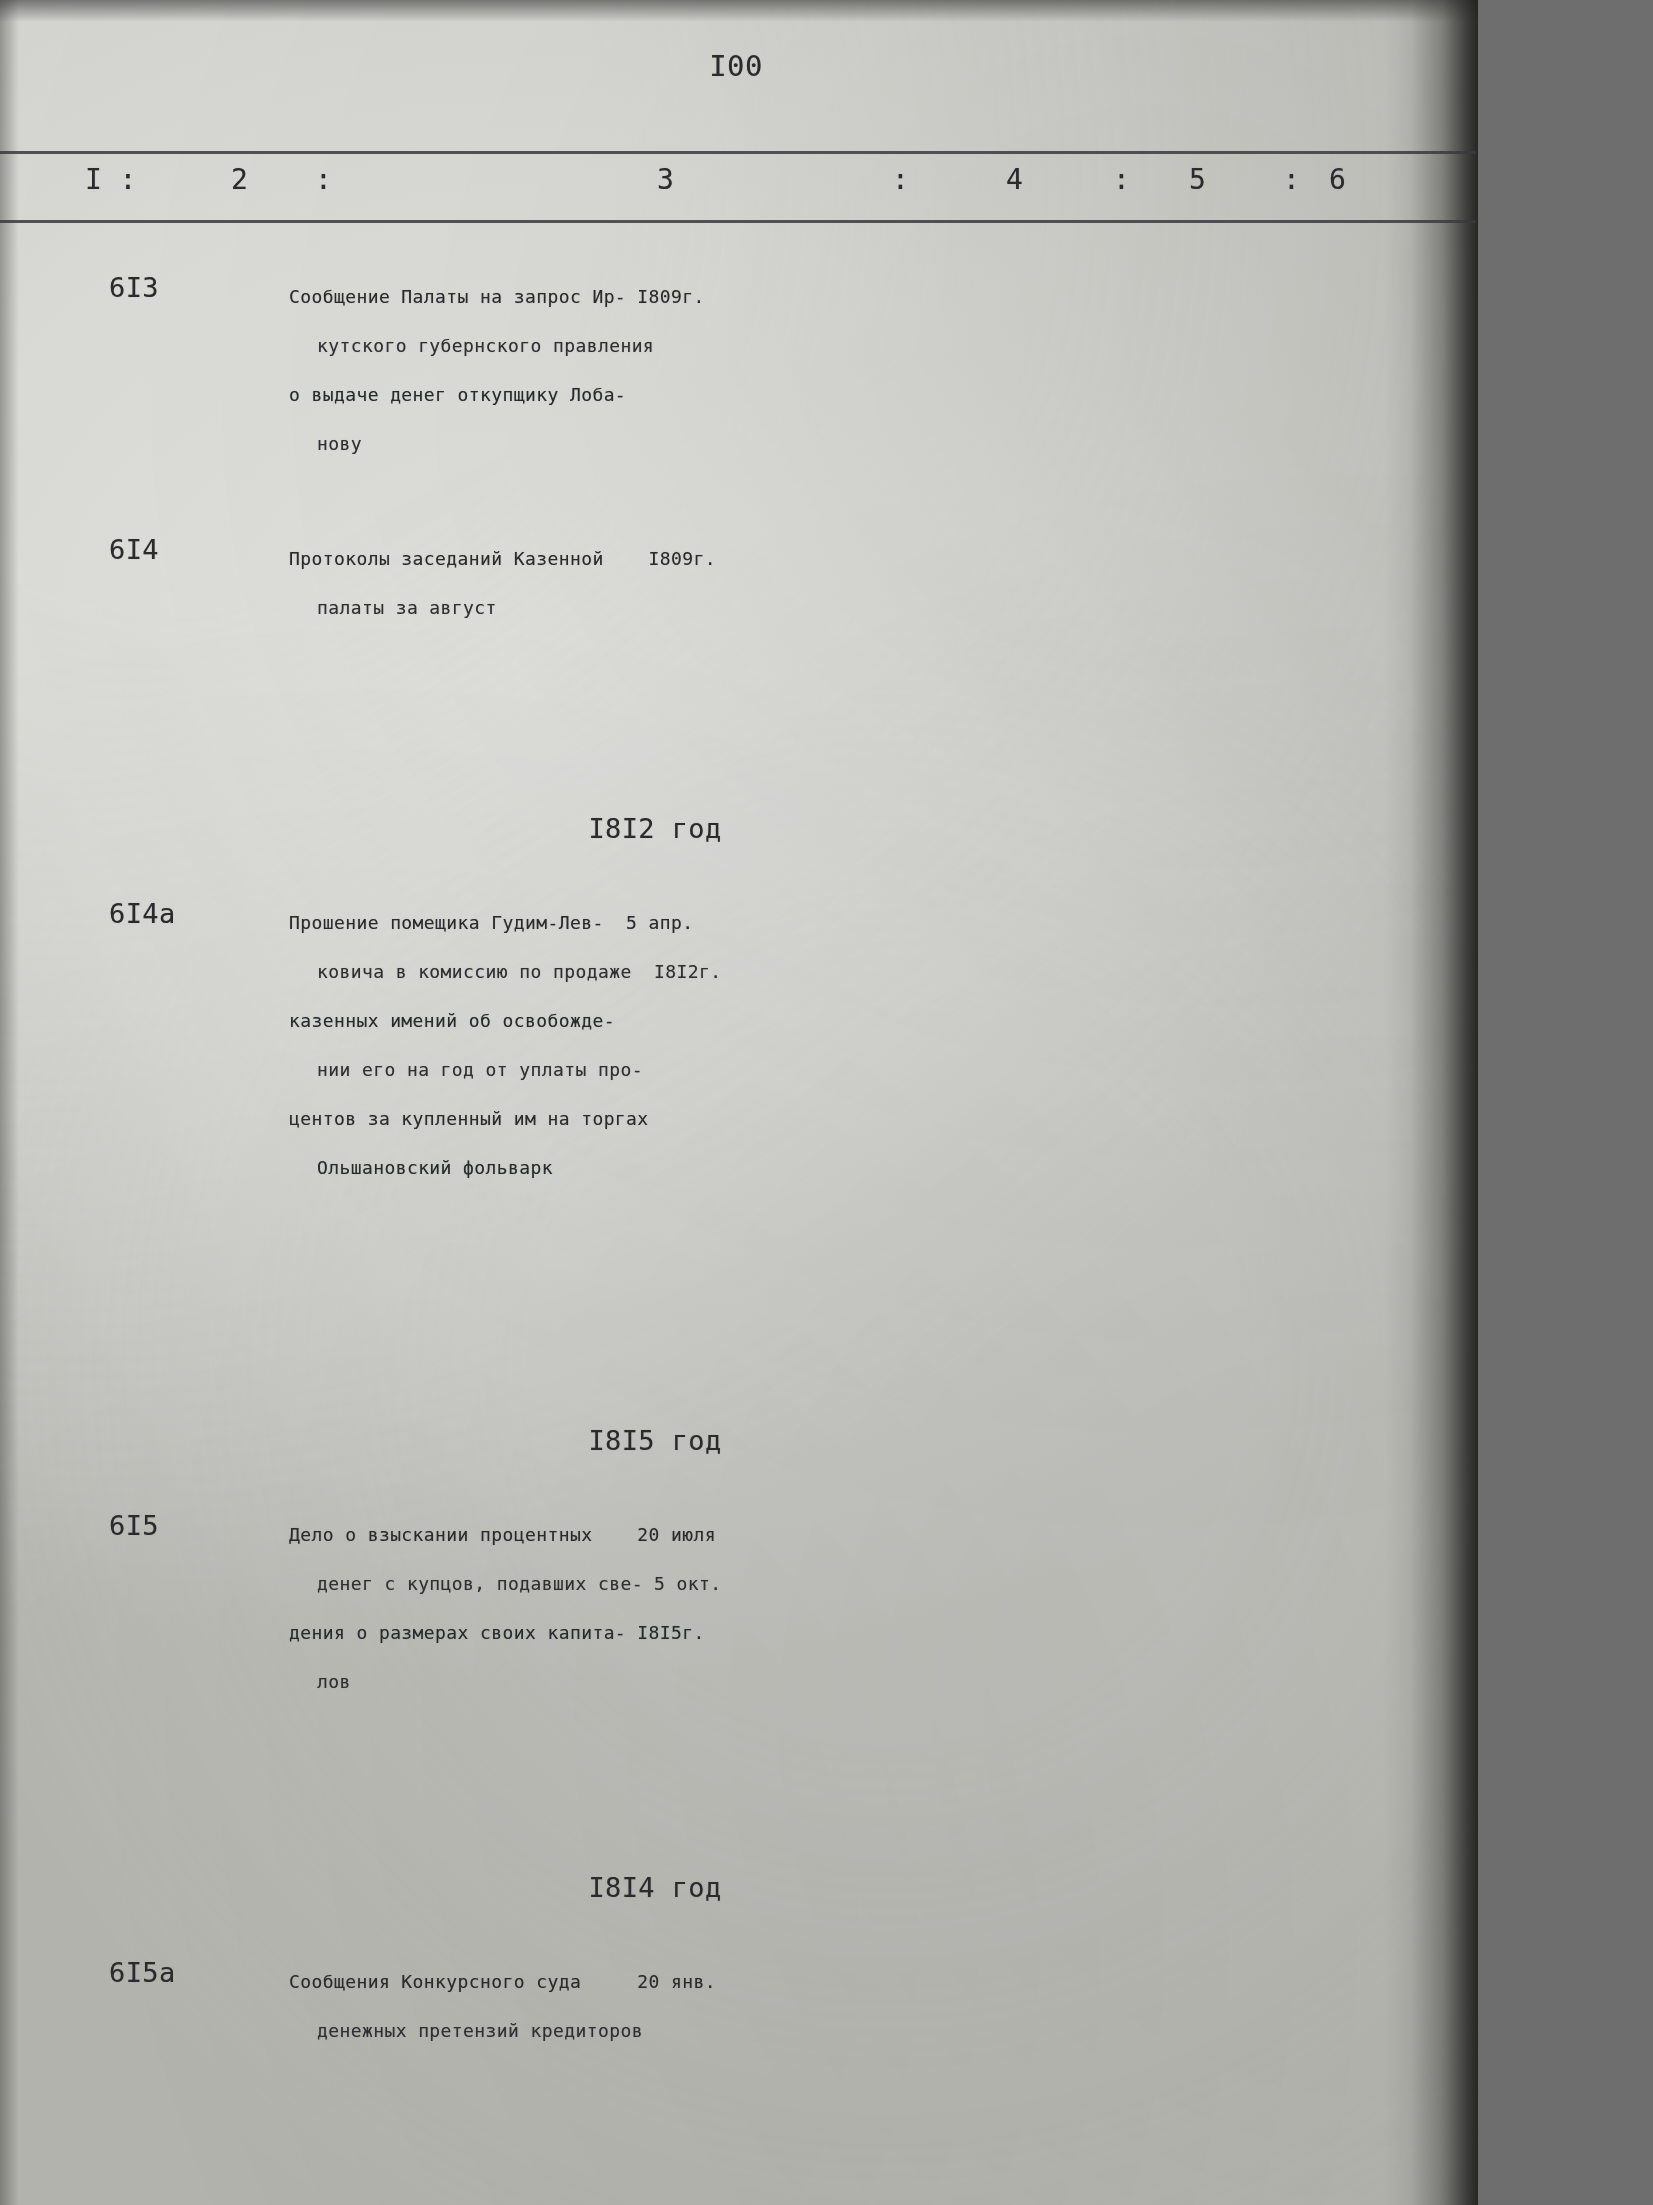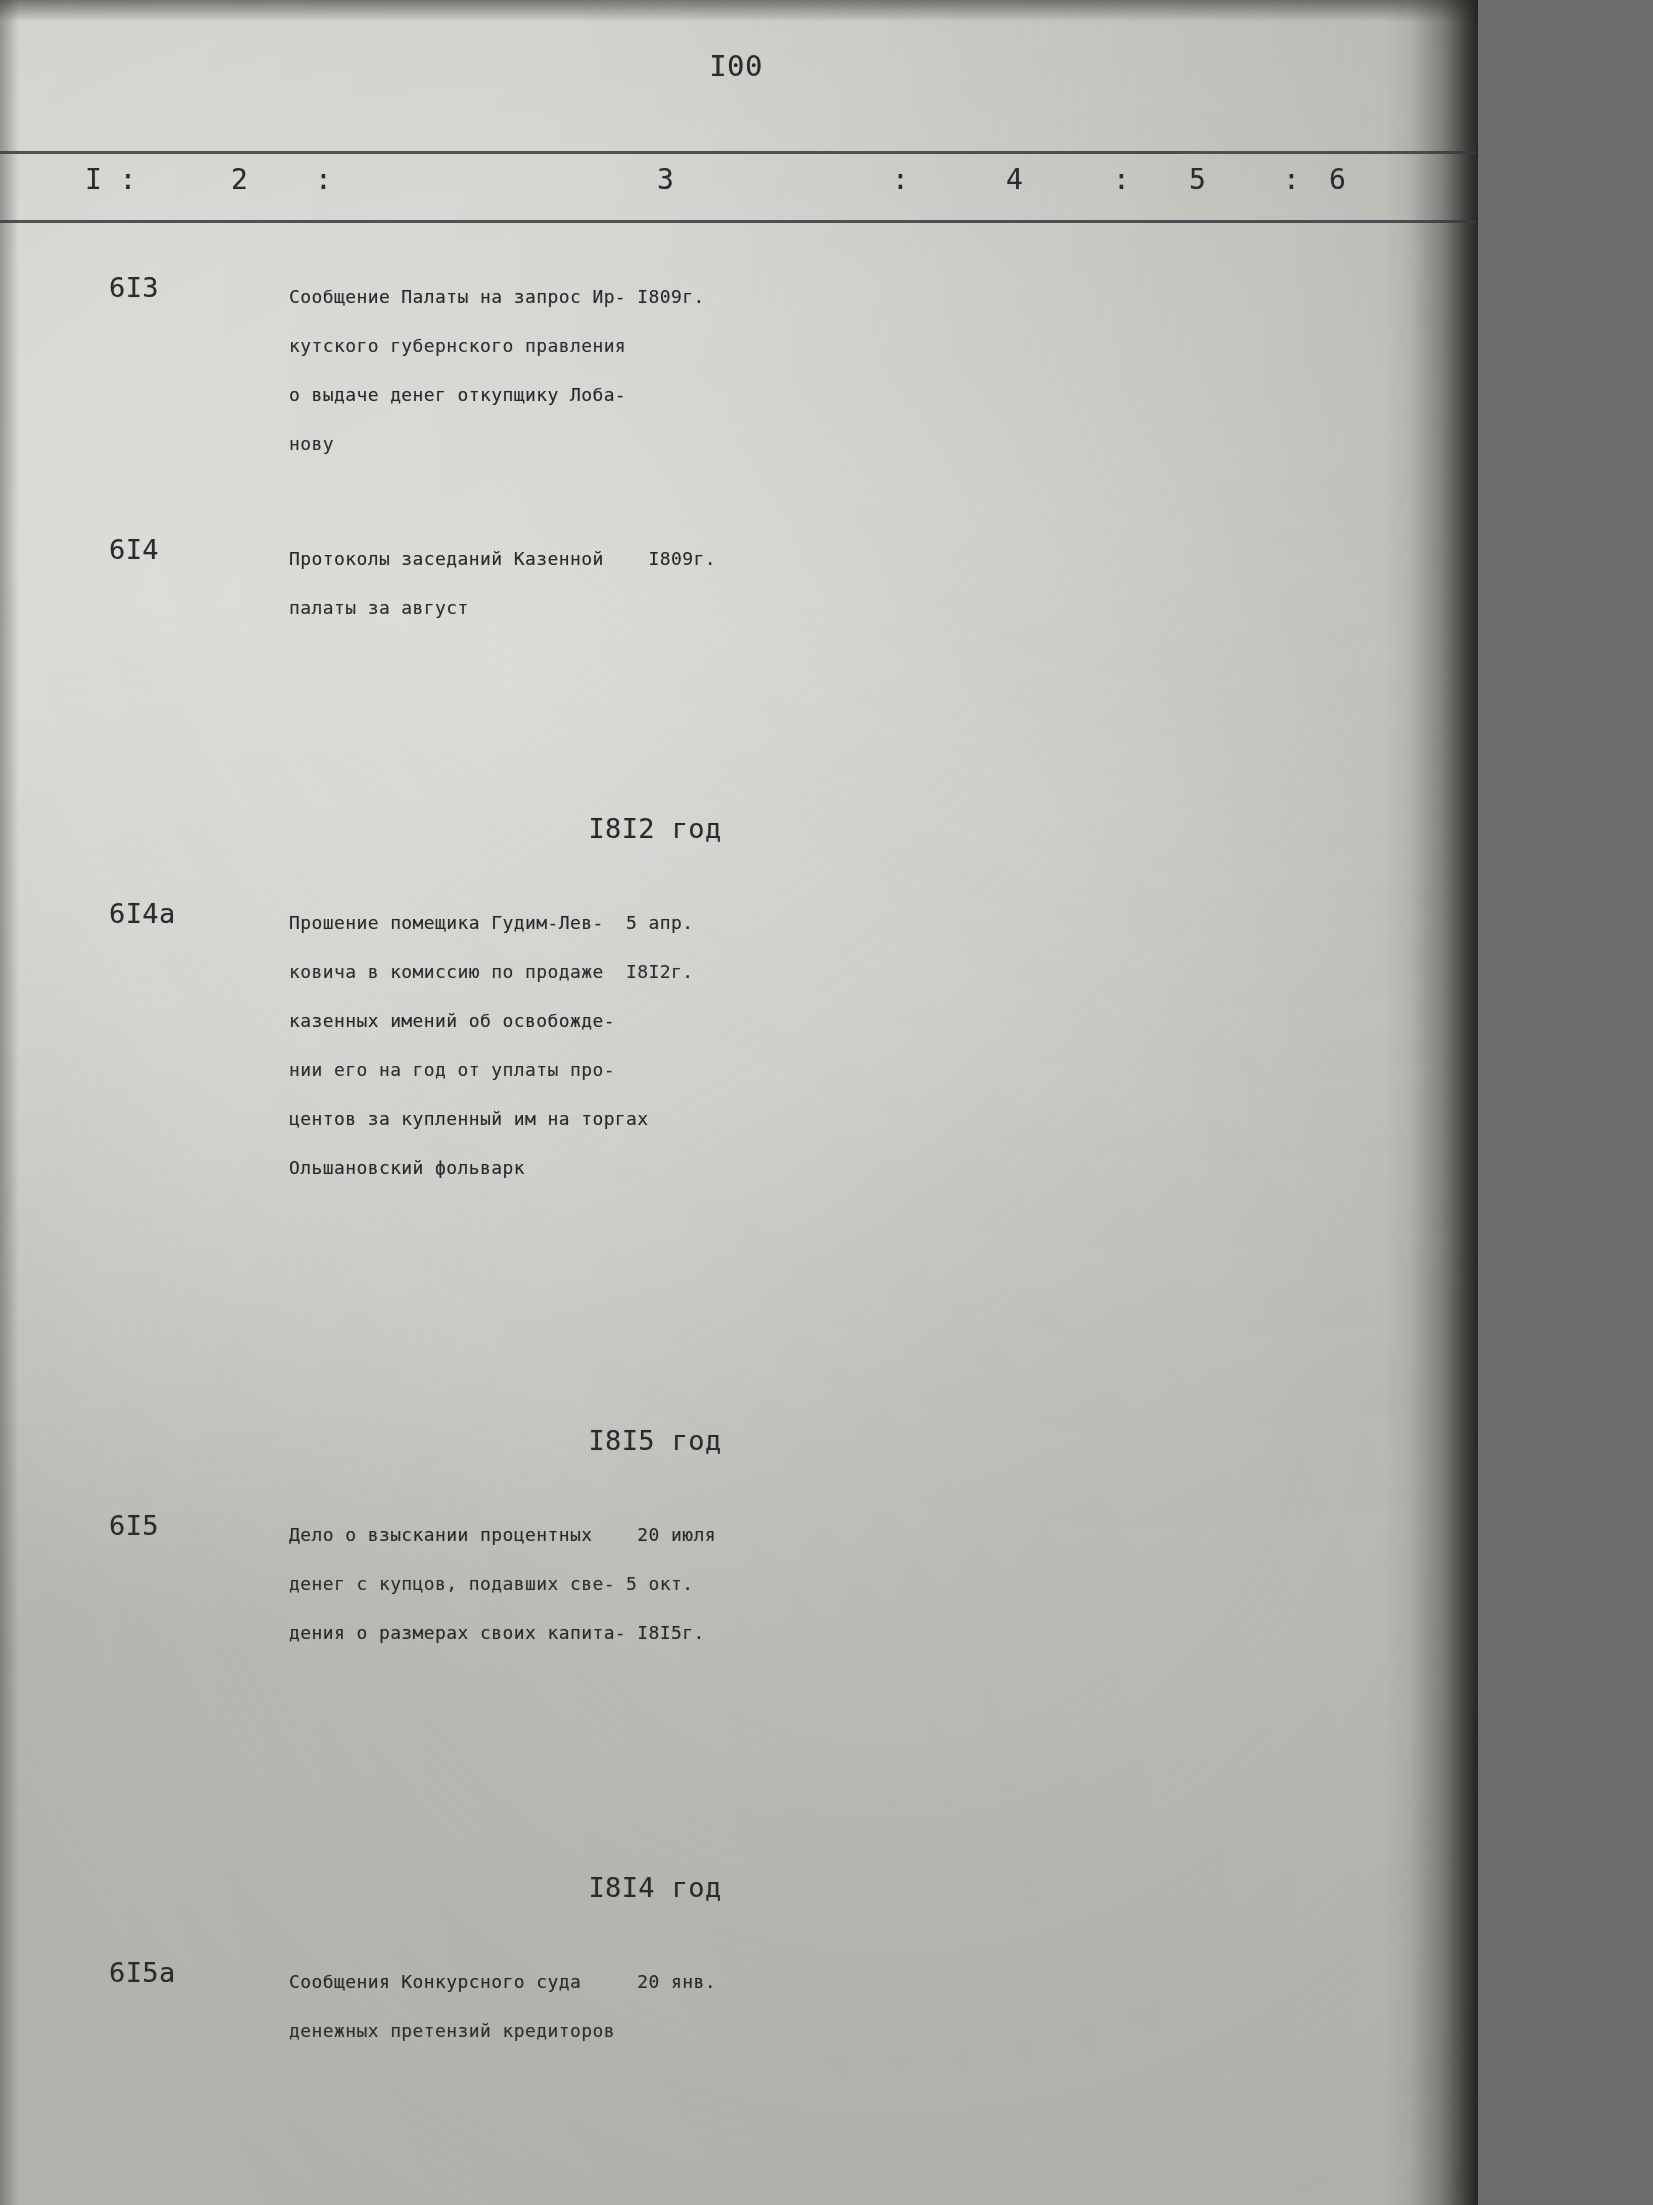--- a/index.html
+++ b/index.html
@@ -143,21 +143,21 @@
   .year-head {
     position: absolute;
     left: 0;
     width: 1310px;
     text-align: center;
     font-size: 27px;
     white-space: pre;
   }
 
   
-  .ln:nth-child(2n) { color: #303034; }
+  .ln:nth-child(2n) { color: #303034; margin-left: 28px; }
   .ln:nth-child(3n) { color: #282b2e; }
 
   
   #smudge {
     position: absolute;
     left: 1578px;
     top: 1940px;
     width: 4.3px;
     height: 196px;
     background: linear-gradient(to bottom, rgba(120,120,110,0.0), rgba(120,110,95,0.55), rgba(120,120,110,0.0));
@@ -219,20 +219,21 @@
           <span class="ln tw">центов за купленный им на торгах</span>
           <span class="ln tw">Ольшановский фольварк</span>
         </div>
       </div>
       <div class="entry" style="top: 1510px;">
         <div class="num tw">6I5</div>
         <div class="lines">
           <span class="ln tw">Дело о взыскании процентных    20 июля</span>
           <span class="ln tw">денег с купцов, подавших све- 5 окт.</span>
           <span class="ln tw">дения о размерах своих капита- I8I5г.</span>
+          <span class="ln tw">лов</span>
         </div>
       </div>
       <div class="entry" style="top: 1957px;">
         <div class="num tw">6I5а</div>
         <div class="lines">
           <span class="ln tw">Сообщения Конкурсного суда     20 янв.</span>
           <span class="ln tw">денежных претензий кредиторов</span>
         </div>
       </div>
     </div>

